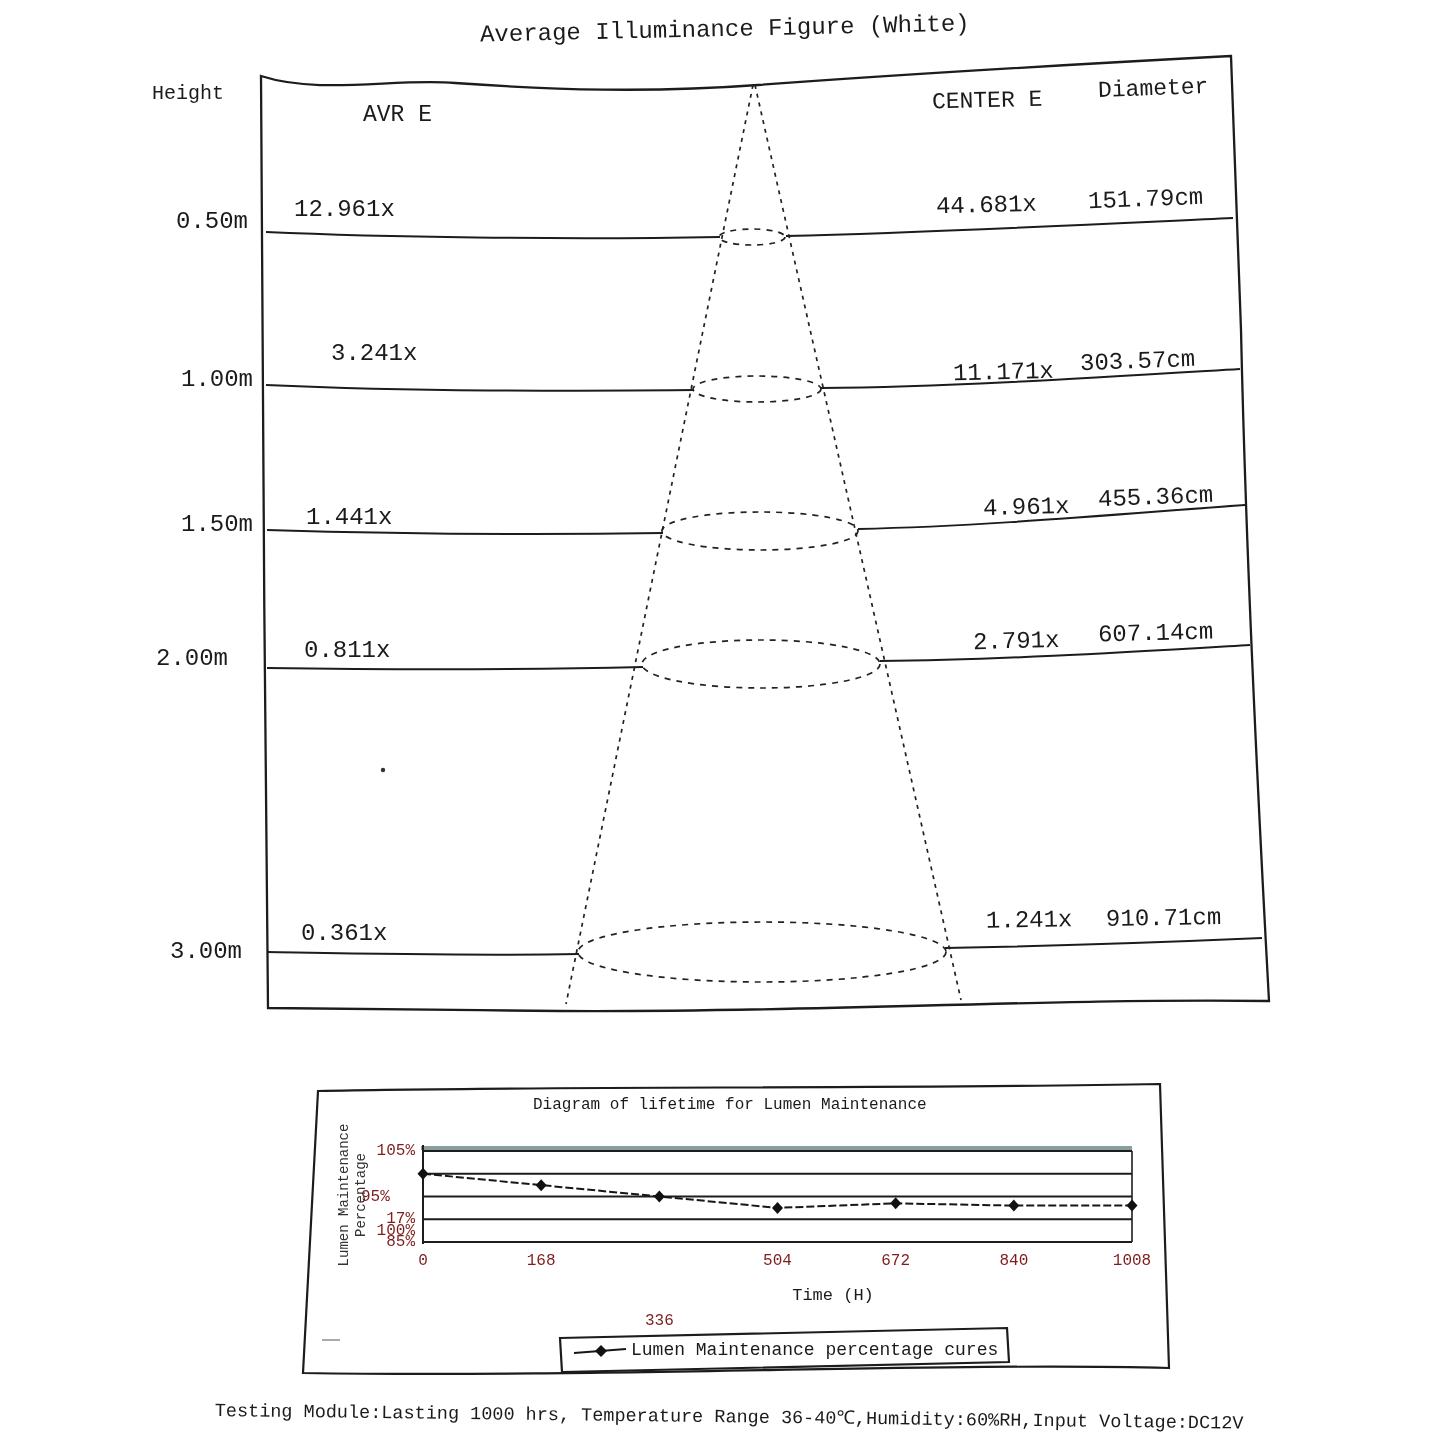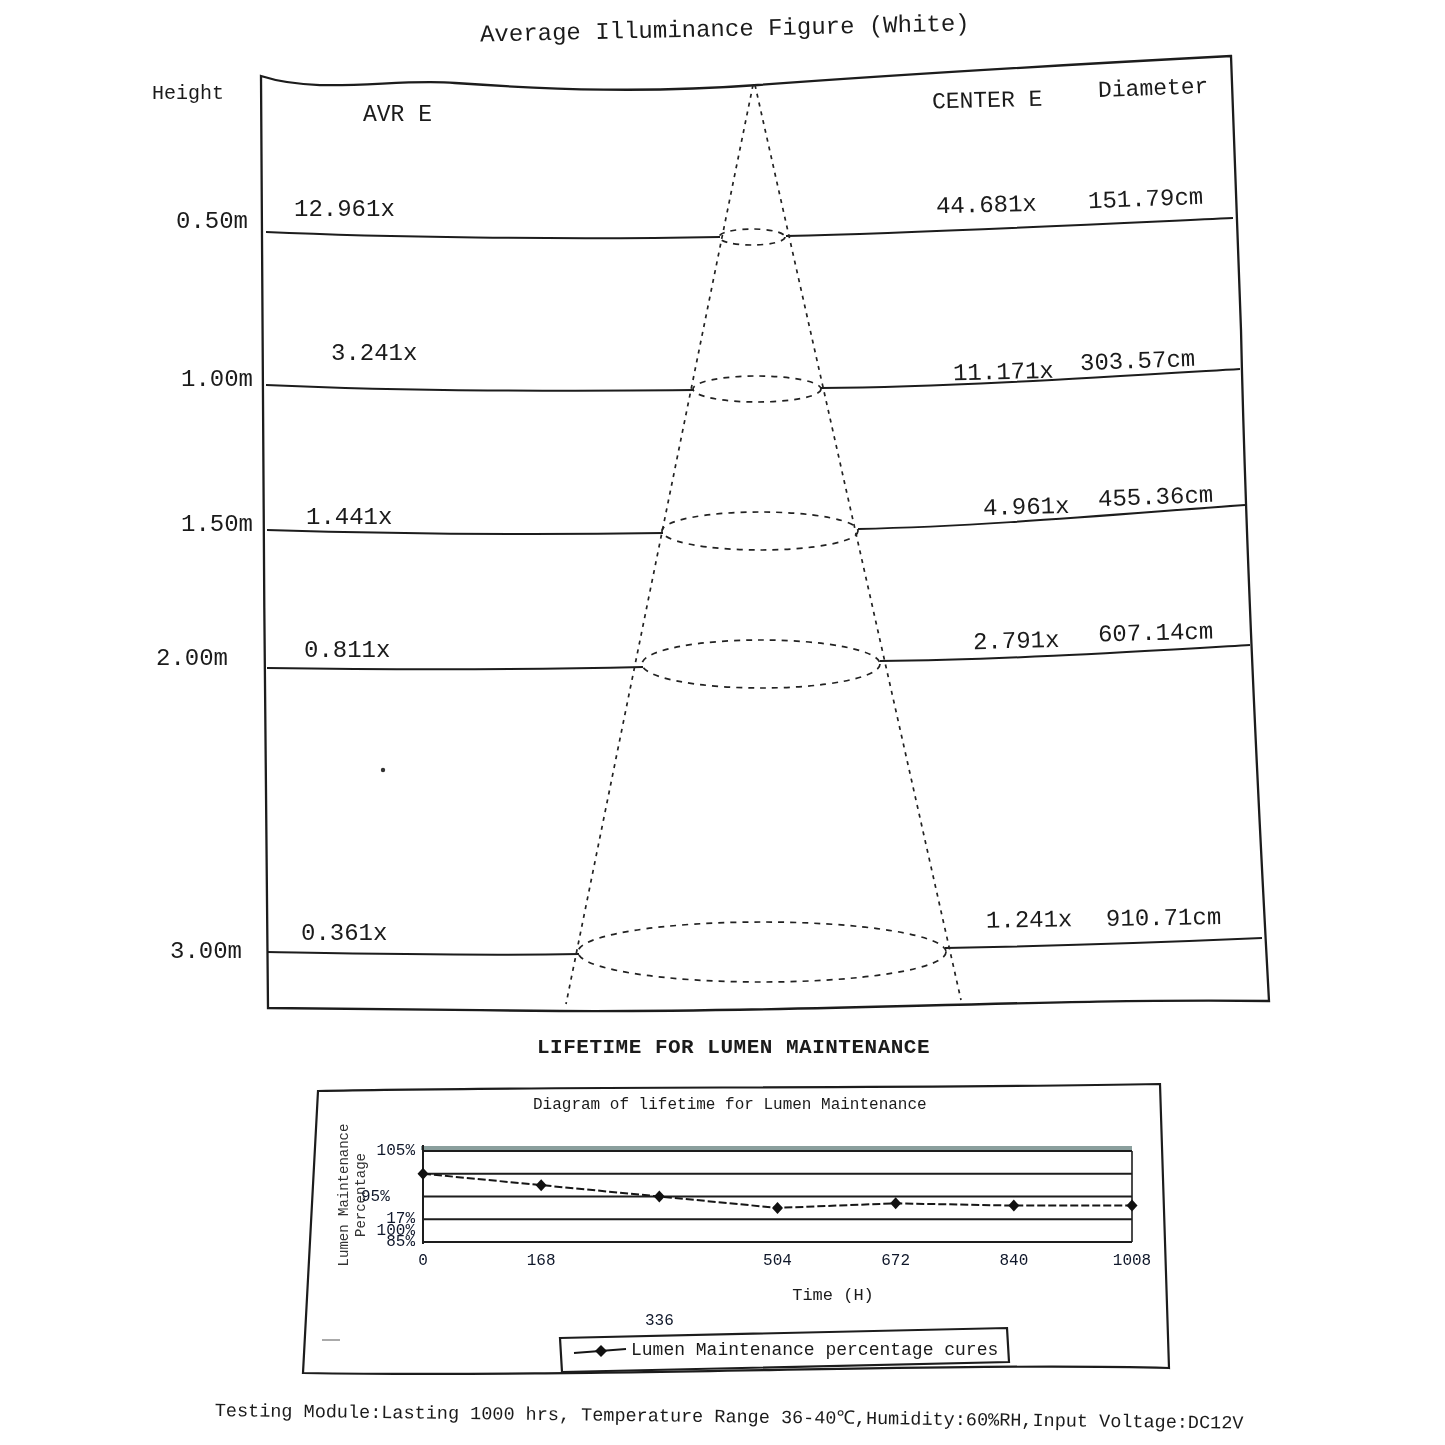--- a/index.html
+++ b/index.html
@@ -11,21 +11,21 @@
   .cell{position:absolute;font-size:24px;white-space:nowrap;}
   .t1{transform:rotate(-1.5deg);}
   .t2{transform:rotate(-2.2deg);}
   .t3{transform:rotate(-1deg);}
   .section-heading{position:absolute;left:537px;top:1036px;font-size:21px;letter-spacing:.5px;white-space:nowrap;font-weight:bold;}
   .chart-title{position:absolute;left:533px;top:1096px;font-size:16px;white-space:nowrap;}
   .y-axis-title{position:absolute;left:253px;top:1178px;width:200px;text-align:center;
        transform:rotate(-90deg);font-size:14px;line-height:17px;color:#333;}
   .x-axis-title{position:absolute;left:788px;top:1286px;width:90px;text-align:center;font-size:17px;}
   .legend-text{position:absolute;left:631px;top:1340px;font-size:18px;white-space:nowrap;}
-  .tick{position:absolute;font-size:16px;color:#0f172a;white-space:nowrap;}
+  .tick{position:absolute;font-size:16px;color:#7f1d1d;white-space:nowrap;}
   .footer{position:absolute;left:215px;top:1396px;font-size:18.5px;white-space:nowrap;transform:rotate(.7deg);transform-origin:left top;}
 </style>
 </head>
 <body>
 
 <div class="page">
 
   <svg class="art" viewBox="0 0 1445 1445">
 
     <path d="M261 76 C320 95 395 78 455 83 C555 90 650 93 758 85 C880 76 1080 64 1231 56
@@ -117,21 +117,20 @@
   <div class="cell" style="left:156px;top:645px;">2.00m</div>
   <div class="cell" style="left:304px;top:637px;">0.811x</div>
   <div class="cell t1" style="left:973px;top:628px;">2.791x</div>
   <div class="cell t1" style="left:1098px;top:620px;">607.14cm</div>
 
   <div class="cell" style="left:170px;top:938px;">3.00m</div>
   <div class="cell" style="left:301px;top:920px;">0.361x</div>
   <div class="cell t3" style="left:986px;top:907px;">1.241x</div>
   <div class="cell t3" style="left:1106px;top:905px;">910.71cm</div>
 
-  <div class="section-heading">LIFETIME FOR LUMEN MAINTENANCE</div>
   <div class="chart-title">Diagram of lifetime for Lumen Maintenance</div>
 
   <div class="y-axis-title">
     <div>Lumen Maintenance</div>
     <div>Percentage</div>
   </div>
 
   <div class="x-axis-title">Time (H)</div>
   <div class="legend-text">Lumen Maintenance percentage cures</div>
 

